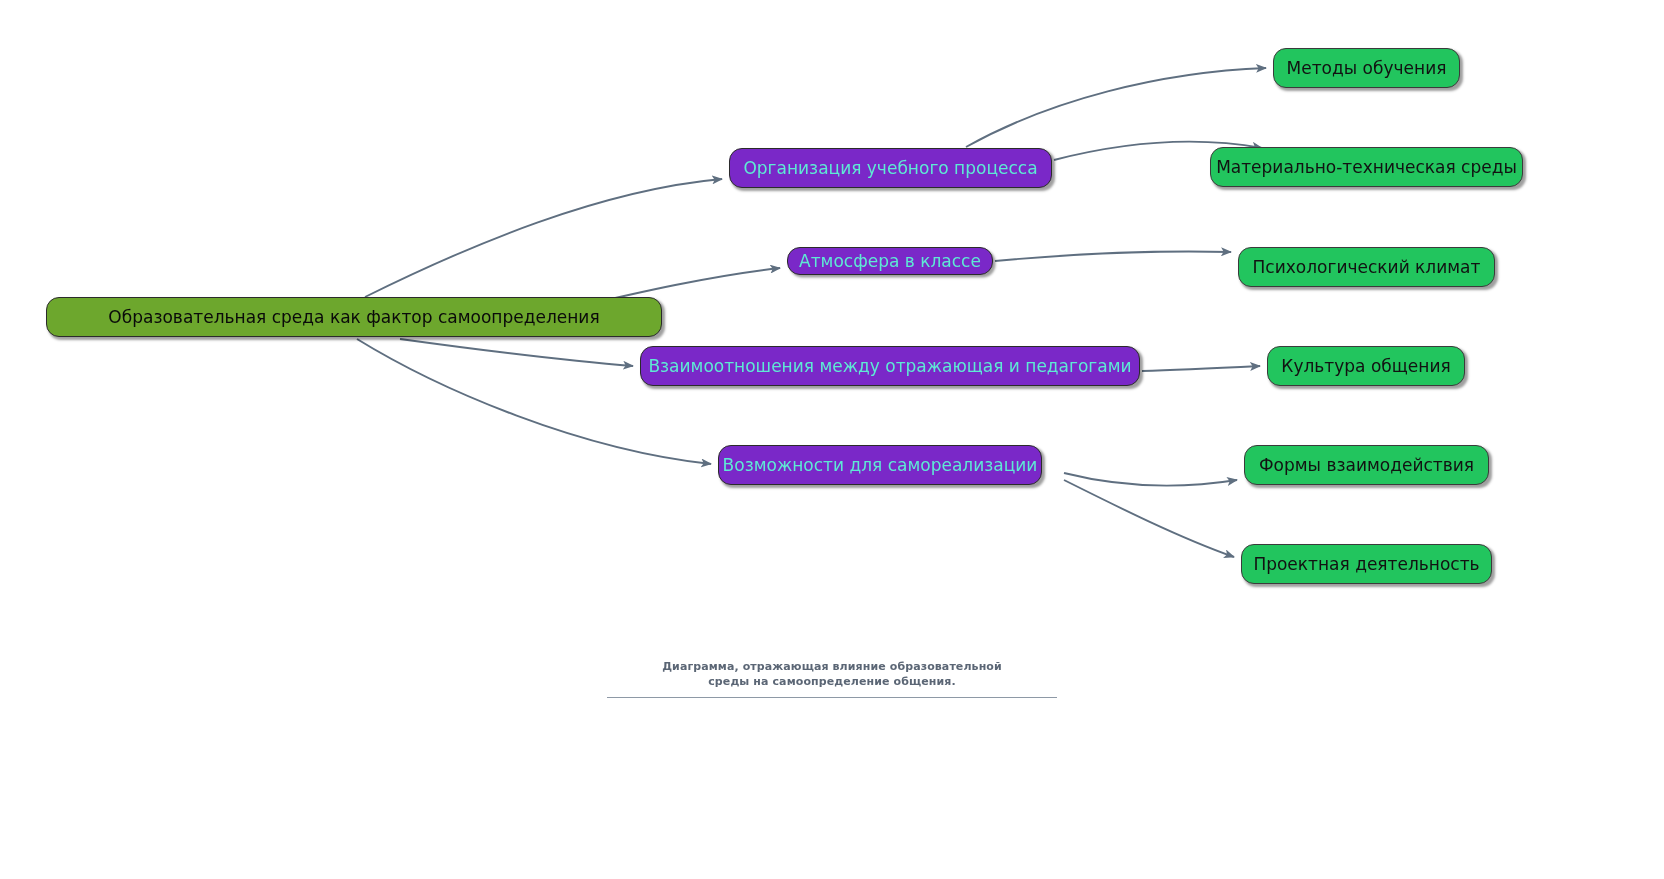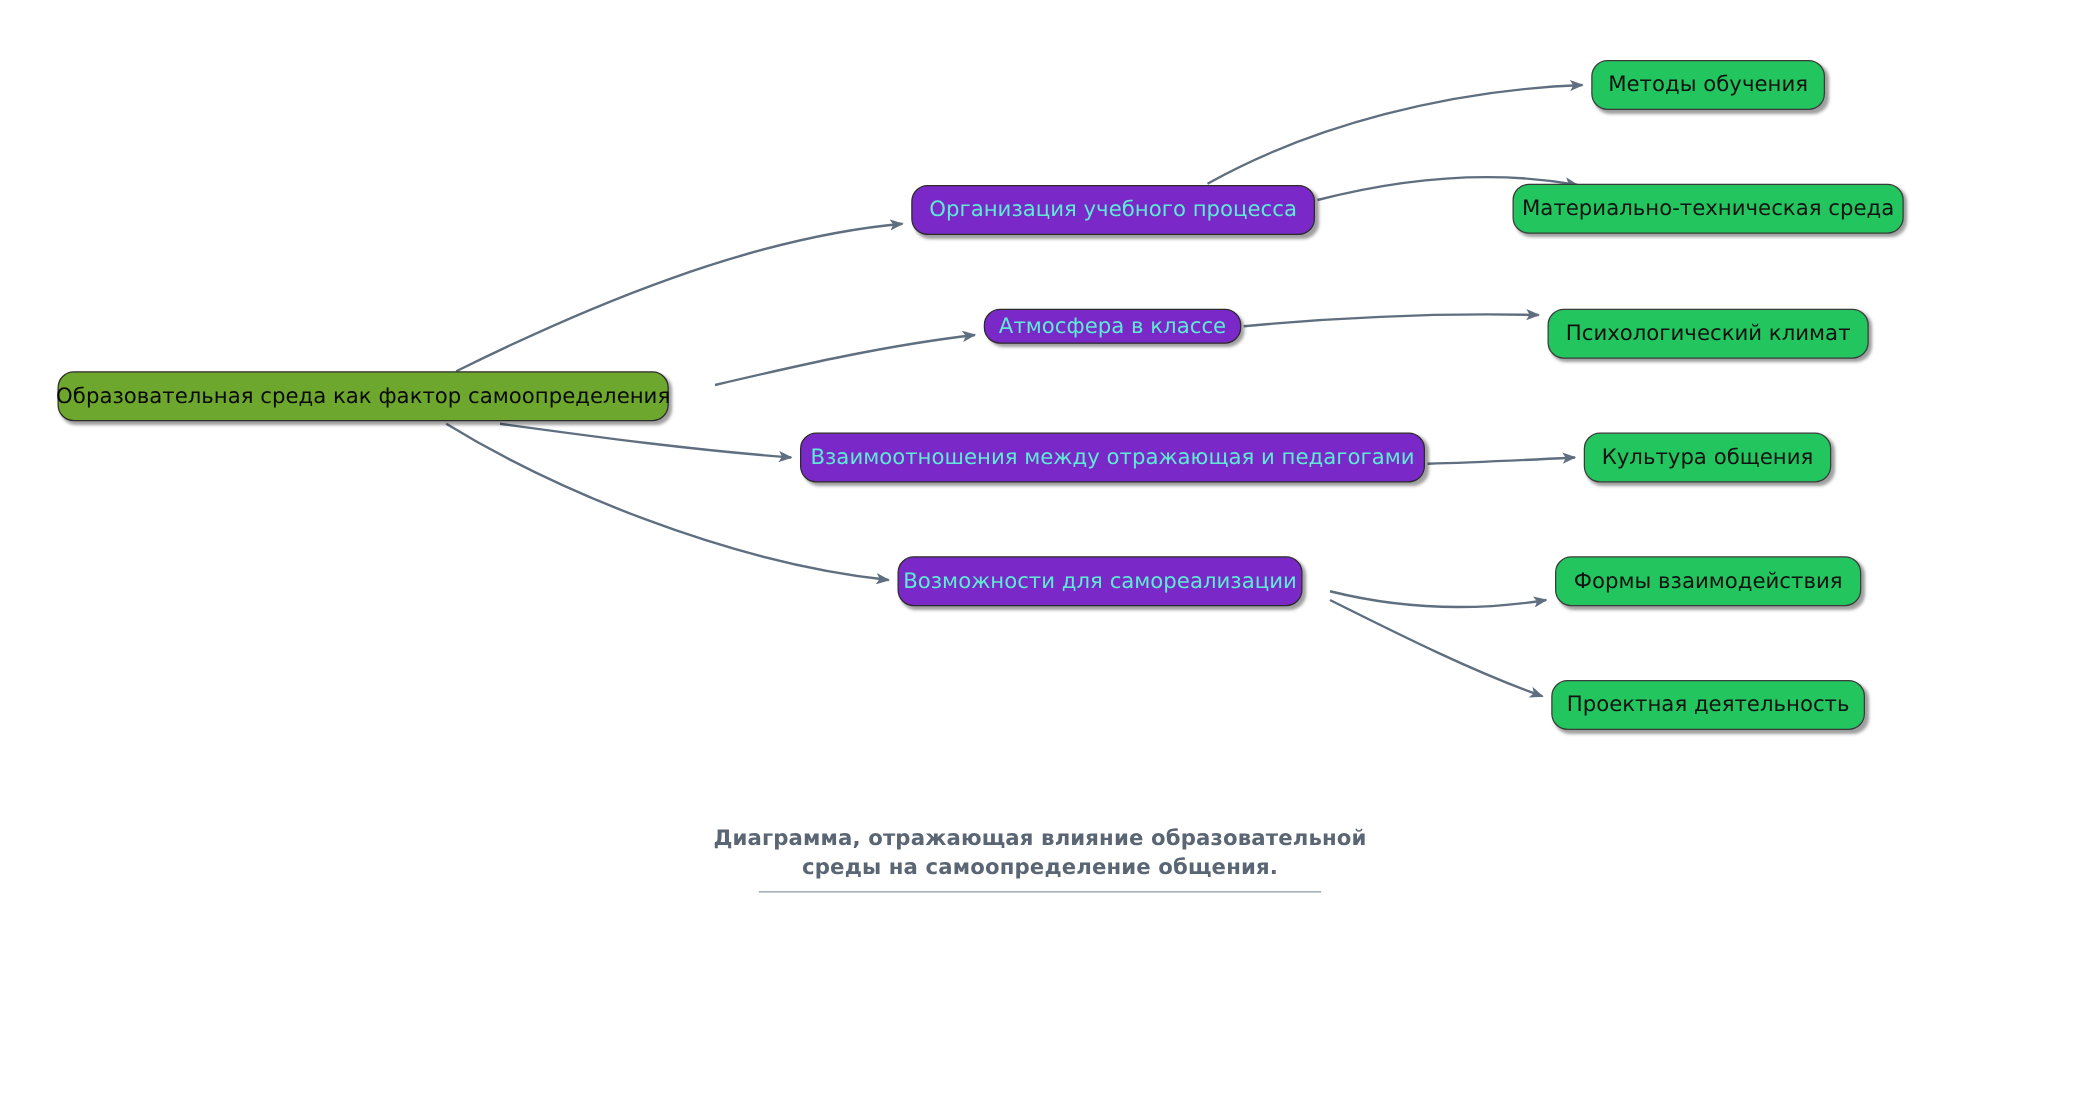--- a/index.html
+++ b/index.html
@@ -58,21 +58,21 @@
   #caption-block {
     position: absolute;
     left: 0;
     top: 660px;
     width: 1664px;
     text-align: center;
   }
   .caption-title {
     font-family: "DejaVu Sans", sans-serif;
     font-weight: bold;
-    font-size: 17px;
+    font-size: 11px;
     line-height: 1.35;
     color: #5b6675;
     letter-spacing: 0.1px;
   }
   .caption-rule {
     width: 450px;
     margin: 7px auto 0 auto;
     border-top: 1.5px solid #8e99a6;
   }
   .copyright {
@@ -104,21 +104,21 @@
 
       <path d="M 995,261 C 1070,254 1150,250 1231,252"></path>
 
       <path d="M 1142,371 C 1180,370 1220,368 1260,366"></path>
 
       <path d="M 1064,473 C 1120,487 1180,489 1237,480"></path>
       <path d="M 1064,480 C 1120,508 1180,538 1234,557"></path>
     </g>
   </svg>
 
-  <div class="node root" style="left:46px; top:297px; width:489px; height:40px;">
+  <div class="node root" style="left:46px; top:297px; width:616px; height:40px;">
     <span class="node-label">Образовательная среда как фактор самоопределения</span>
   </div>
 
   <div class="node branch" style="left:729px; top:148px; width:323px; height:40px;">
     <span class="node-label">Организация учебного процесса</span>
   </div>
 
   <div class="node branch" style="left:787px; top:247px; width:206px; height:28px;">
     <span class="node-label">Атмосфера в классе</span>
   </div>
@@ -129,21 +129,21 @@
 
   <div class="node branch" style="left:718px; top:445px; width:324px; height:40px;">
     <span class="node-label">Возможности для самореализации</span>
   </div>
 
   <div class="node leaf" style="left:1273px; top:48px; width:187px; height:40px;">
     <span class="node-label">Методы обучения</span>
   </div>
 
   <div class="node leaf" style="left:1210px; top:147px; width:313px; height:40px;">
-    <span class="node-label">Материально-техническая среда</span>
+    <span class="node-label">Материально-техническая среды</span>
   </div>
 
   <div class="node leaf" style="left:1238px; top:247px; width:257px; height:40px;">
     <span class="node-label">Психологический климат</span>
   </div>
 
   <div class="node leaf" style="left:1267px; top:346px; width:198px; height:40px;">
     <span class="node-label">Культура общения</span>
   </div>
 

